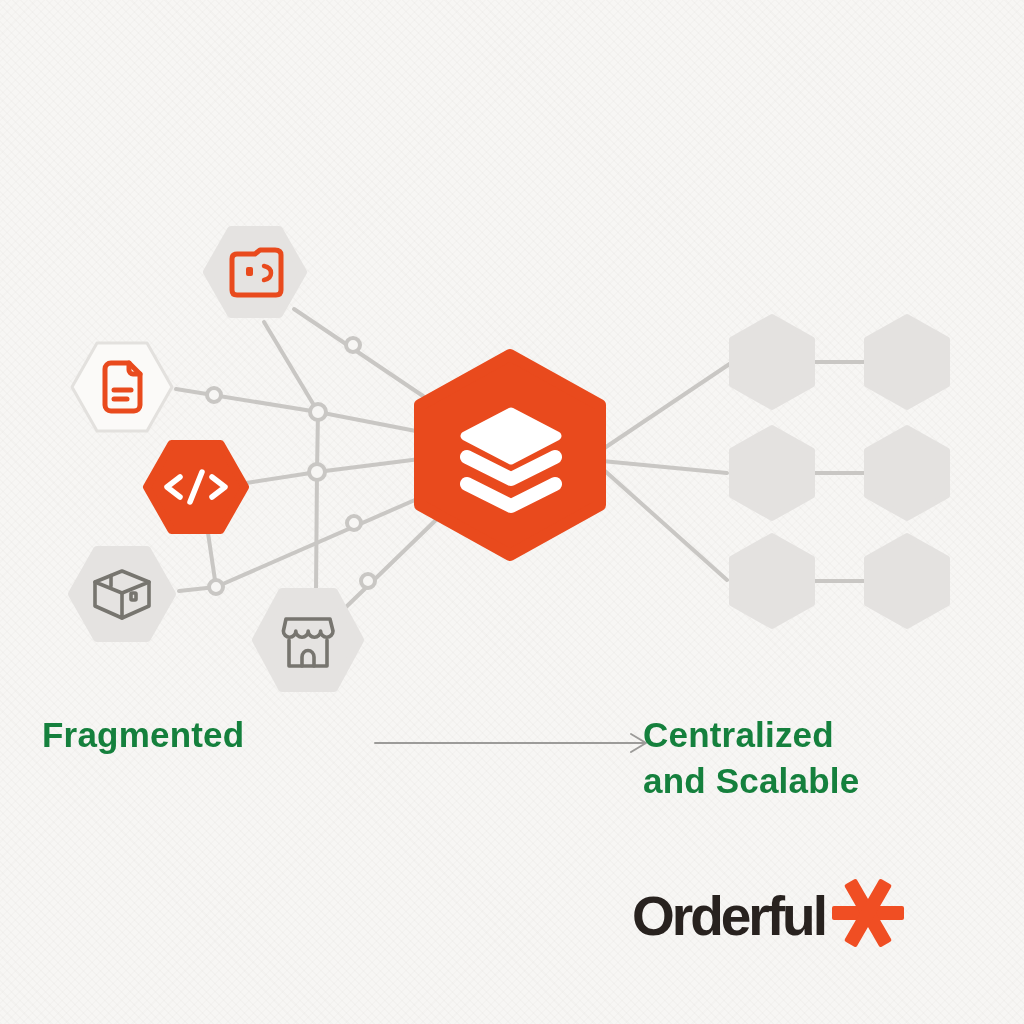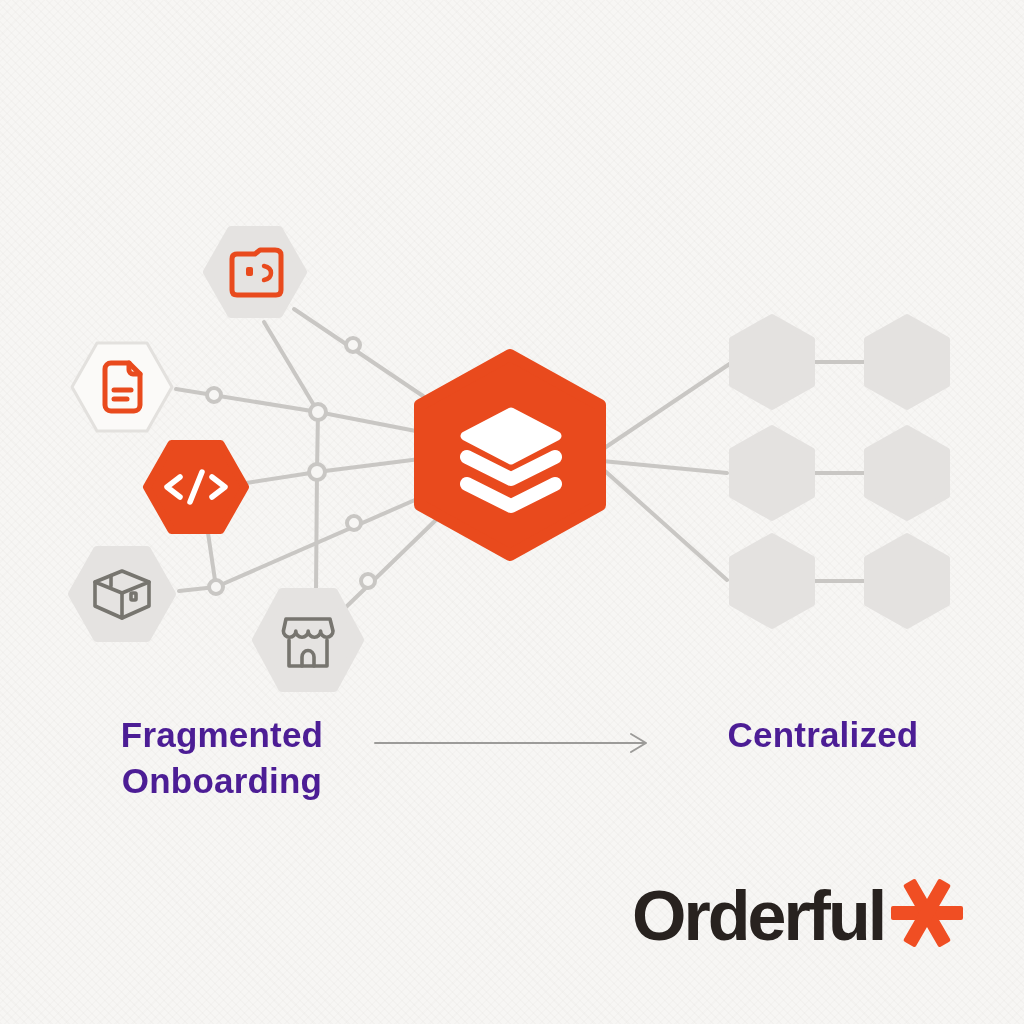--- a/index.html
+++ b/index.html
@@ -7,31 +7,31 @@
     width:1024px;height:1024px;position:relative;overflow:hidden;
     background-color:#F7F6F4;
     background-image:
       repeating-linear-gradient(45deg, rgba(125,115,105,0.03) 0 1.5px, rgba(0,0,0,0) 1.5px 6px),
       repeating-linear-gradient(-45deg, rgba(125,115,105,0.022) 0 1.5px, rgba(0,0,0,0) 1.5px 6px);
     font-family:"Liberation Sans", sans-serif;
   }
   .diagram-svg{position:absolute;left:0;top:0;}
   .label{
     position:absolute;top:712px;width:360px;
-    text-align:center;font-weight:700;font-size:35px;line-height:46px;
-    color:#4c1d95;letter-spacing:0.2px;
+    text-align:left;font-weight:700;font-size:35px;line-height:46px;
+    color:#15803d;letter-spacing:0.2px;
   }
   .label-left{left:42px;}
   .label-right{left:643px;}
   .brand{
     position:absolute;left:632px;top:878px;height:76px;
     display:flex;align-items:center;
   }
   .wordmark{
-    font-weight:700;font-size:70px;letter-spacing:-3px;color:#28221F;
+    font-weight:700;font-size:55px;letter-spacing:-3px;color:#28221F;
     font-family:"Liberation Sans", sans-serif;
   }
   .asterisk{margin-left:4px;margin-top:-6px;}
 </style>
 </head>
 <body>
 
 <svg class="diagram-svg" width="1024" height="1024" viewBox="0 0 1024 1024">
 
   <g stroke="#C9C7C4" stroke-width="4" stroke-linecap="round" fill="none">
@@ -132,25 +132,25 @@
   </g>
 
   <g stroke="#9C9B99" stroke-width="2" fill="none" stroke-linecap="round" stroke-linejoin="round">
     <path d="M375,743 H644"></path>
     <path d="M631,734 L646,743 L631,752"></path>
   </g>
 </svg>
 
 <div class="label label-left">
   <div>Fragmented</div>
-  <div>Onboarding</div>
 </div>
 
 <div class="label label-right">
   <div>Centralized</div>
+  <div>and Scalable</div>
 </div>
 
 <div class="brand">
   <span class="wordmark">Orderful</span>
   <svg class="asterisk" width="78" height="78" viewBox="0 0 78 78">
     <g fill="#F04E23">
       <rect x="3" y="32" width="72" height="14" rx="2"></rect>
       <rect x="3" y="32" width="72" height="14" rx="2" transform="rotate(60 39 39)"></rect>
       <rect x="3" y="32" width="72" height="14" rx="2" transform="rotate(120 39 39)"></rect>
     </g>

